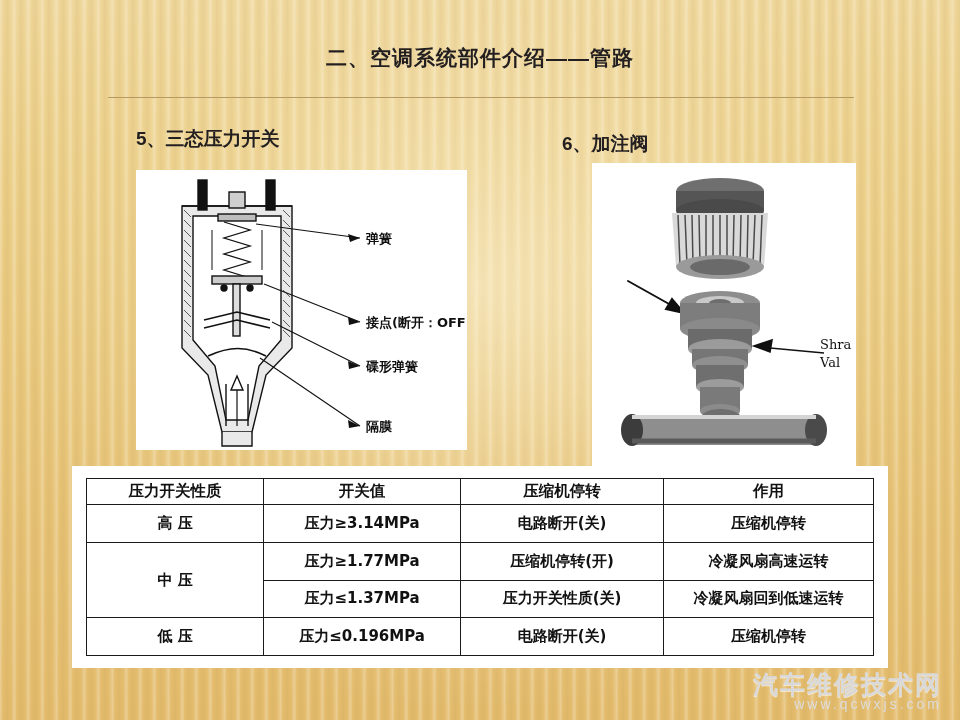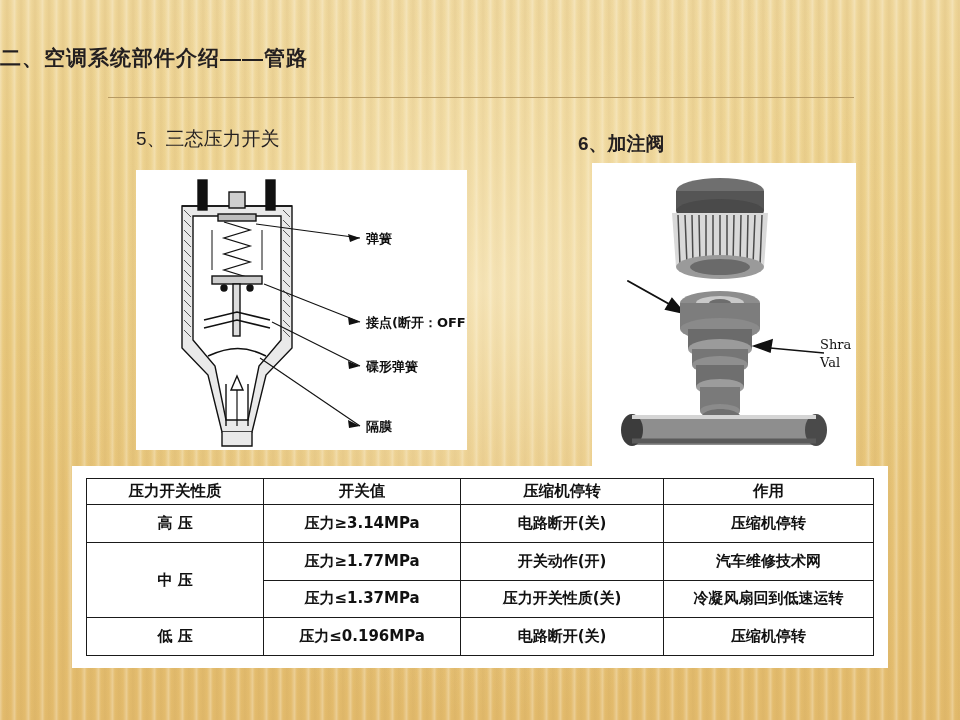--- a/index.html
+++ b/index.html
@@ -31,50 +31,49 @@
     position: absolute;
     left: 0; top: 0; right: 0; bottom: 0;
     background: radial-gradient(ellipse at 50% 40%, rgba(255,248,225,0.55) 0%, rgba(255,248,225,0.10) 45%, rgba(255,248,225,0) 70%);
     pointer-events: none;
   }
   .title {
     position: absolute;
     left: 0;
     right: 0;
     top: 44px;
-    text-align: left;
+    text-align: center;
     font-size: 21px;
     font-weight: bold;
     color: #231f20;
     letter-spacing: 1px;
   }
   .title-rule {
     position: absolute;
     left: 108px;
     right: 106px;
     top: 97px;
     height: 1px;
     background: #b79a62;
   }
   .heading5 {
     position: absolute;
     left: 136px;
     top: 126px;
     font-size: 19px;
-    font-weight: normal;
+    font-weight: bold;
     color: #231f20;
   }
   .heading6 {
     position: absolute;
     left: 562px;
     top: 131px;
     font-size: 19px;
     font-weight: bold;
     color: #231f20;
-    padding-left: 16px;
   }
 
   
   .fig1 {
     position: absolute;
     left: 136px;
     top: 170px;
     width: 307px;
     height: 280px;
     background: #ffffff;
@@ -289,32 +288,36 @@
       <tbody>
         <tr>
           <td>高    压</td>
           <td>压力≥3.14MPa</td>
           <td>电路断开(关)</td>
           <td>压缩机停转</td>
         </tr>
         <tr>
           <td rowspan="2">中    压</td>
           <td>压力≥1.77MPa</td>
-          <td>开关动作(开)</td>
-          <td>汽车维修技术网</td>
+          <td>压缩机停转(开)</td>
+          <td>冷凝风扇高速运转</td>
         </tr>
         <tr>
           <td>压力≤1.37MPa</td>
           <td>压力开关性质(关)</td>
           <td>冷凝风扇回到低速运转</td>
         </tr>
         <tr>
           <td>低    压</td>
           <td>压力≤0.196MPa</td>
           <td>电路断开(关)</td>
           <td>压缩机停转</td>
         </tr>
       </tbody>
     </table>
   </div>
 
+  <div class="watermark">
+    <div class="wm-main">汽车维修技术网</div>
+    <div class="wm-sub">www.qcwxjs.com</div>
+  </div>
 
 </div>
 
 </body></html>

